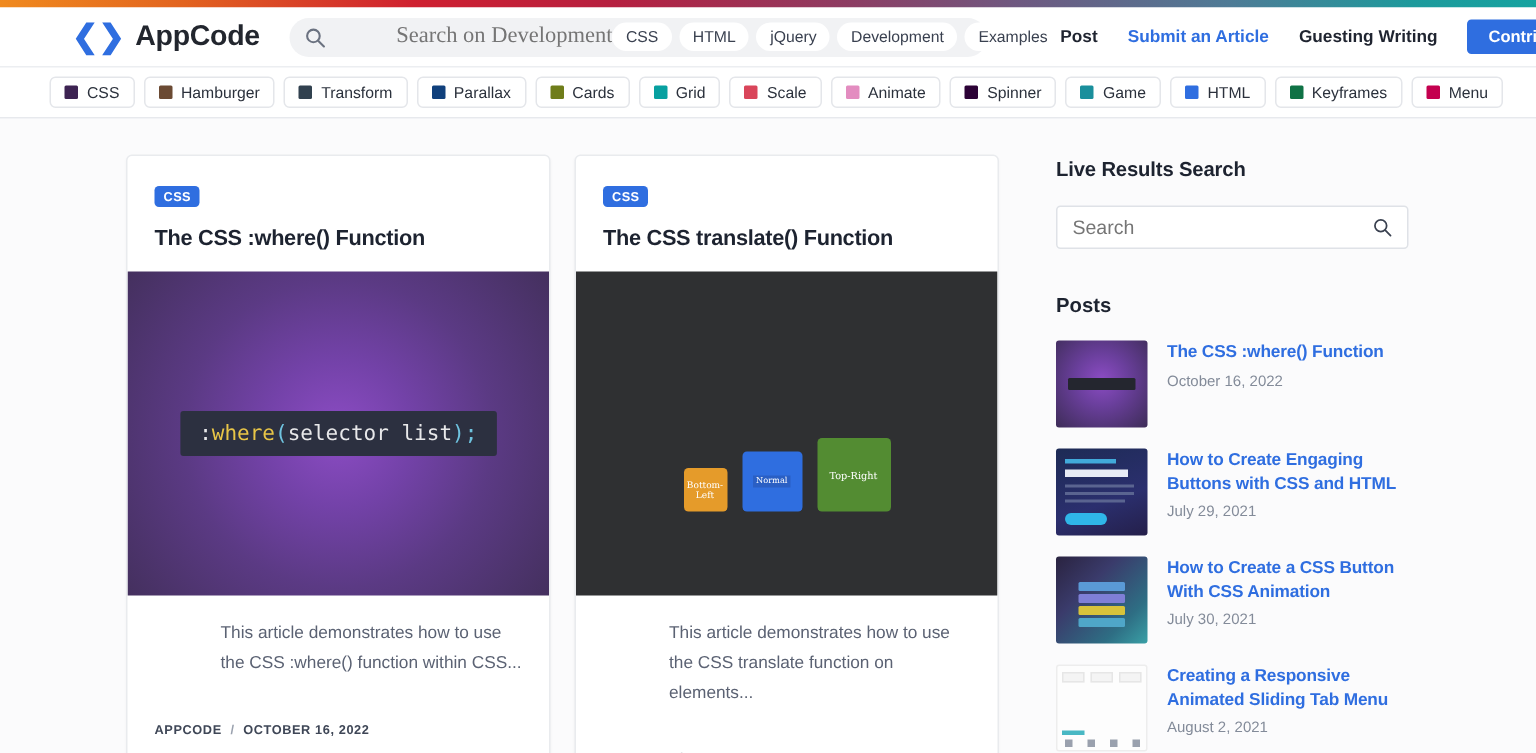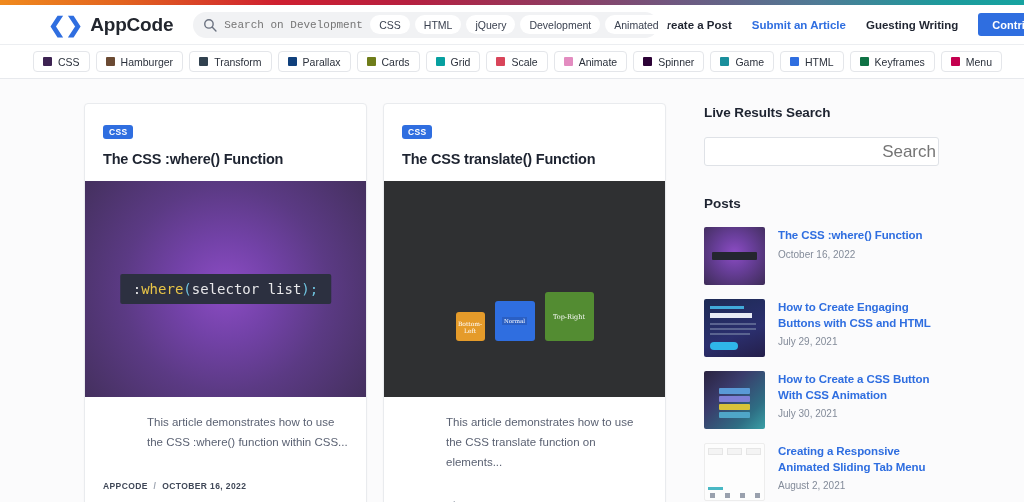--- a/index.html
+++ b/index.html
@@ -28,22 +28,22 @@
                 font-family:"Liberation Sans", sans-serif; }
   .logo .chev.l { letter-spacing:-3px; }
   .logo .brand { font-size:19px; font-weight:600; color:#22262e; letter-spacing:-.2px; margin-left:4px;}
 
   .searchwrap {
     margin-left: 20px; position:relative; display:flex; align-items:center;
     background:#f1f2f4; border-radius:18px; height:26px; width:465px; padding: 0 6px 0 10px;
   }
   .searchwrap .sicon { width:14px; height:14px; flex:none; }
   .searchwrap input {
-    border:none; outline:none; background:transparent; font-size:11px; color:#6b7280;
-    margin-left:7px; flex:1; font-family:Liberation Mono, monospace;
+    border:none; outline:none; background:transparent; font-size:15px; color:#6b7280;
+    margin-left:7px; flex:1; font-family:Liberation Serif, serif;text-align:right;
   }
   .chips { display:flex; gap:5px; align-items:center; }
   .chip {
     background:#fff; border-radius:12px; height:19px; padding:0 9px;
     display:flex; align-items:center; font-size:10.5px; color:#3a4150;
     font-family:"Liberation Sans", sans-serif; white-space:nowrap;
   }
 
   .hnav { margin-left:auto; display:flex; align-items:center; gap:20px; }
   .hnav a { font-size:11.5px; font-weight:700; color:#1f2430; text-decoration:none; white-space:nowrap;}
@@ -109,23 +109,22 @@
   .meta .sep { color:#9aa1ae; margin:0 3px; }
 
   
   .sidebar { margin-left:38px; width:235px; padding-top:2px; }
   .side-h { font-size:13.5px; font-weight:700; color:#1d2330; letter-spacing:-.1px; }
   .side-search {
     margin-top:17px; height:29px; border:1px solid #dfe2e7; border-radius:3px; background:#fff;
     display:flex; align-items:center; padding:0 10px; position:relative;
   }
   .side-search input {
-    border:none; outline:none; flex:1; font-size:17px; color:#6b7280; background:transparent;
+    border:none; outline:none; flex:1; font-size:13px; color:#6b7280; background:transparent;
     font-family:"Liberation Sans", sans-serif;
-    text-align:right;
   }
   .side-h2 { margin-top:30px; font-size:13.5px; font-weight:700; color:#1d2330; }
 
   .plist { margin-top:16px; display:flex; flex-direction:column; gap:14px; }
   .pitem { display:flex; gap:13px; align-items:flex-start; }
   .pthumb { width:61px; height:58px; flex:none; border-radius:2px; overflow:hidden; position:relative; }
   .pt1 { background: radial-gradient(circle at 50% 45%, #8c4cc4 0%, #6a3f9c 40%, #3d2c57 100%); }
   .pt1::after { content:""; position:absolute; left:8px; top:25px; width:45px; height:8px;
                 background:#24262f; border-radius:1px; }
   .pt2 { background: linear-gradient(160deg,#1d2b55 0%,#2b2f6e 60%,#241f4a 100%); }
@@ -171,21 +170,21 @@
       <svg class="sicon" viewBox="0 0 20 20" fill="none" stroke="#6b7280" stroke-width="2">
         <circle cx="8.5" cy="8.5" r="6"></circle>
           <line x1="13" y1="13" x2="18.5" y2="18.5" stroke-linecap="round"></line>
       </svg>
       <input type="text" placeholder="Search on Development" style="">
       <div class="chips">
         <span class="chip">CSS</span>
         <span class="chip">HTML</span>
         <span class="chip">jQuery</span>
         <span class="chip">Development</span>
-        <span class="chip">Animated</span>
+        <span class="chip">Examples</span>
       </div>
     </div>
 
     <div class="hnav">
       <a href="#">Create a Post</a>
       <a href="#" class="blue">Submit an Article</a>
       <a href="#">Guesting Writing</a>
       <button class="btn-contribute">Contribute</button>
     </div>
   </div>

